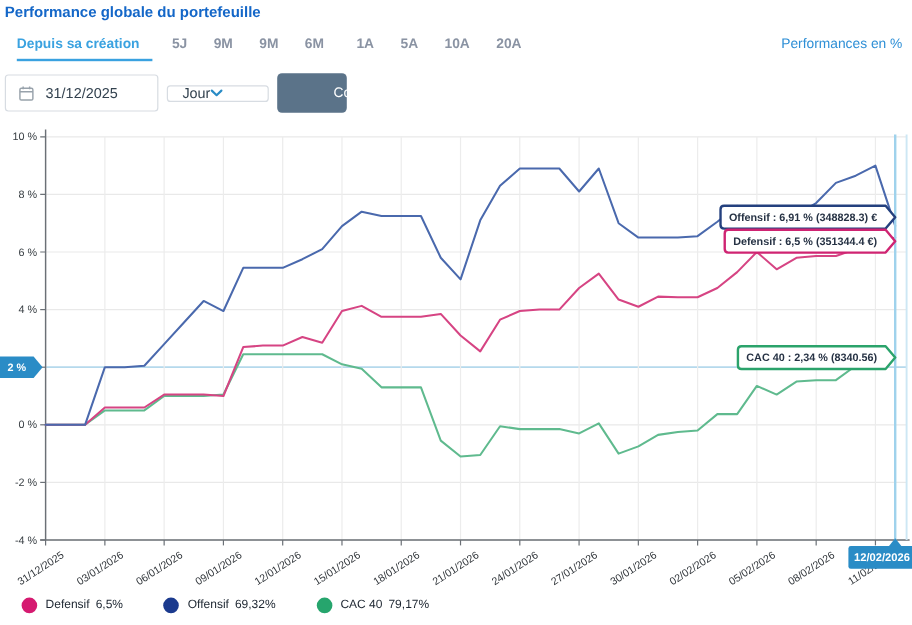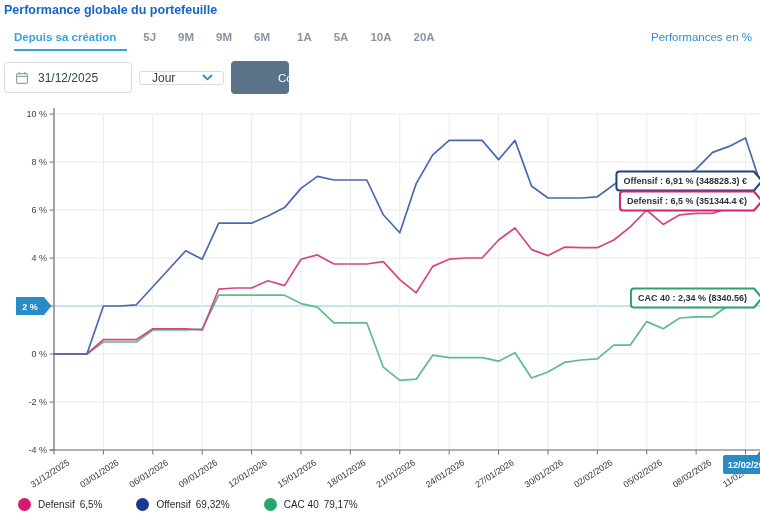--- a/index.html
+++ b/index.html
@@ -15,26 +15,26 @@
        border-bottom:2px solid transparent;display:flex;align-items:center;cursor:pointer;white-space:nowrap;}
   .tab.first{padding-left:0;}
   .tab.active{color:#3aa2e0;border-bottom-color:#3aa2e0;}
   .tab-divider{width:1px;background:#e4e7ea;margin:0 2px;}
   
   #controls{top:61px;left:4px;display:flex;align-items:center;gap:7px;}
   .date-box{width:128px;height:31px;border:1px solid #d7dce2;border-radius:3px;
             display:flex;align-items:center;gap:9px;padding-left:10px;box-sizing:border-box;
             font-size:12px;color:#33424f;background:#fff;cursor:pointer;}
   .select-box{width:85px;height:14px;border:1px solid #d7dce2;border-radius:3px;
-            display:flex;align-items:center;justify-content:space-between;
+            display:flex;align-items:center;
             padding:0 10px 0 12px;box-sizing:border-box;font-size:12px;color:#33424f;background:#fff;cursor:pointer;}
   #compare-btn{width:58px;height:33px;background:#5b7389;border:none;border-radius:4px;
             color:#fff;font-size:11.5px;font-family:"Liberation Sans",sans-serif;cursor:pointer;padding-left:47px;}
   
-  #chart-wrap{top:104px;left:16px;width:736px;height:396px;}
+  #chart-wrap{top:104px;left:0;width:736px;height:396px;}
   
   #legend{top:498px;left:18px;display:flex;align-items:center;gap:34px;}
   .legend-item{display:flex;align-items:center;gap:7px;cursor:pointer;}
   .legend-dot{width:13px;height:13px;border-radius:50%;}
   .legend-text{font-size:10px;color:#1c2530;display:flex;gap:5px;}
 </style>
 </head>
 <body>
 
 <div class="abs" id="title">Performance globale du portefeuille</div>

